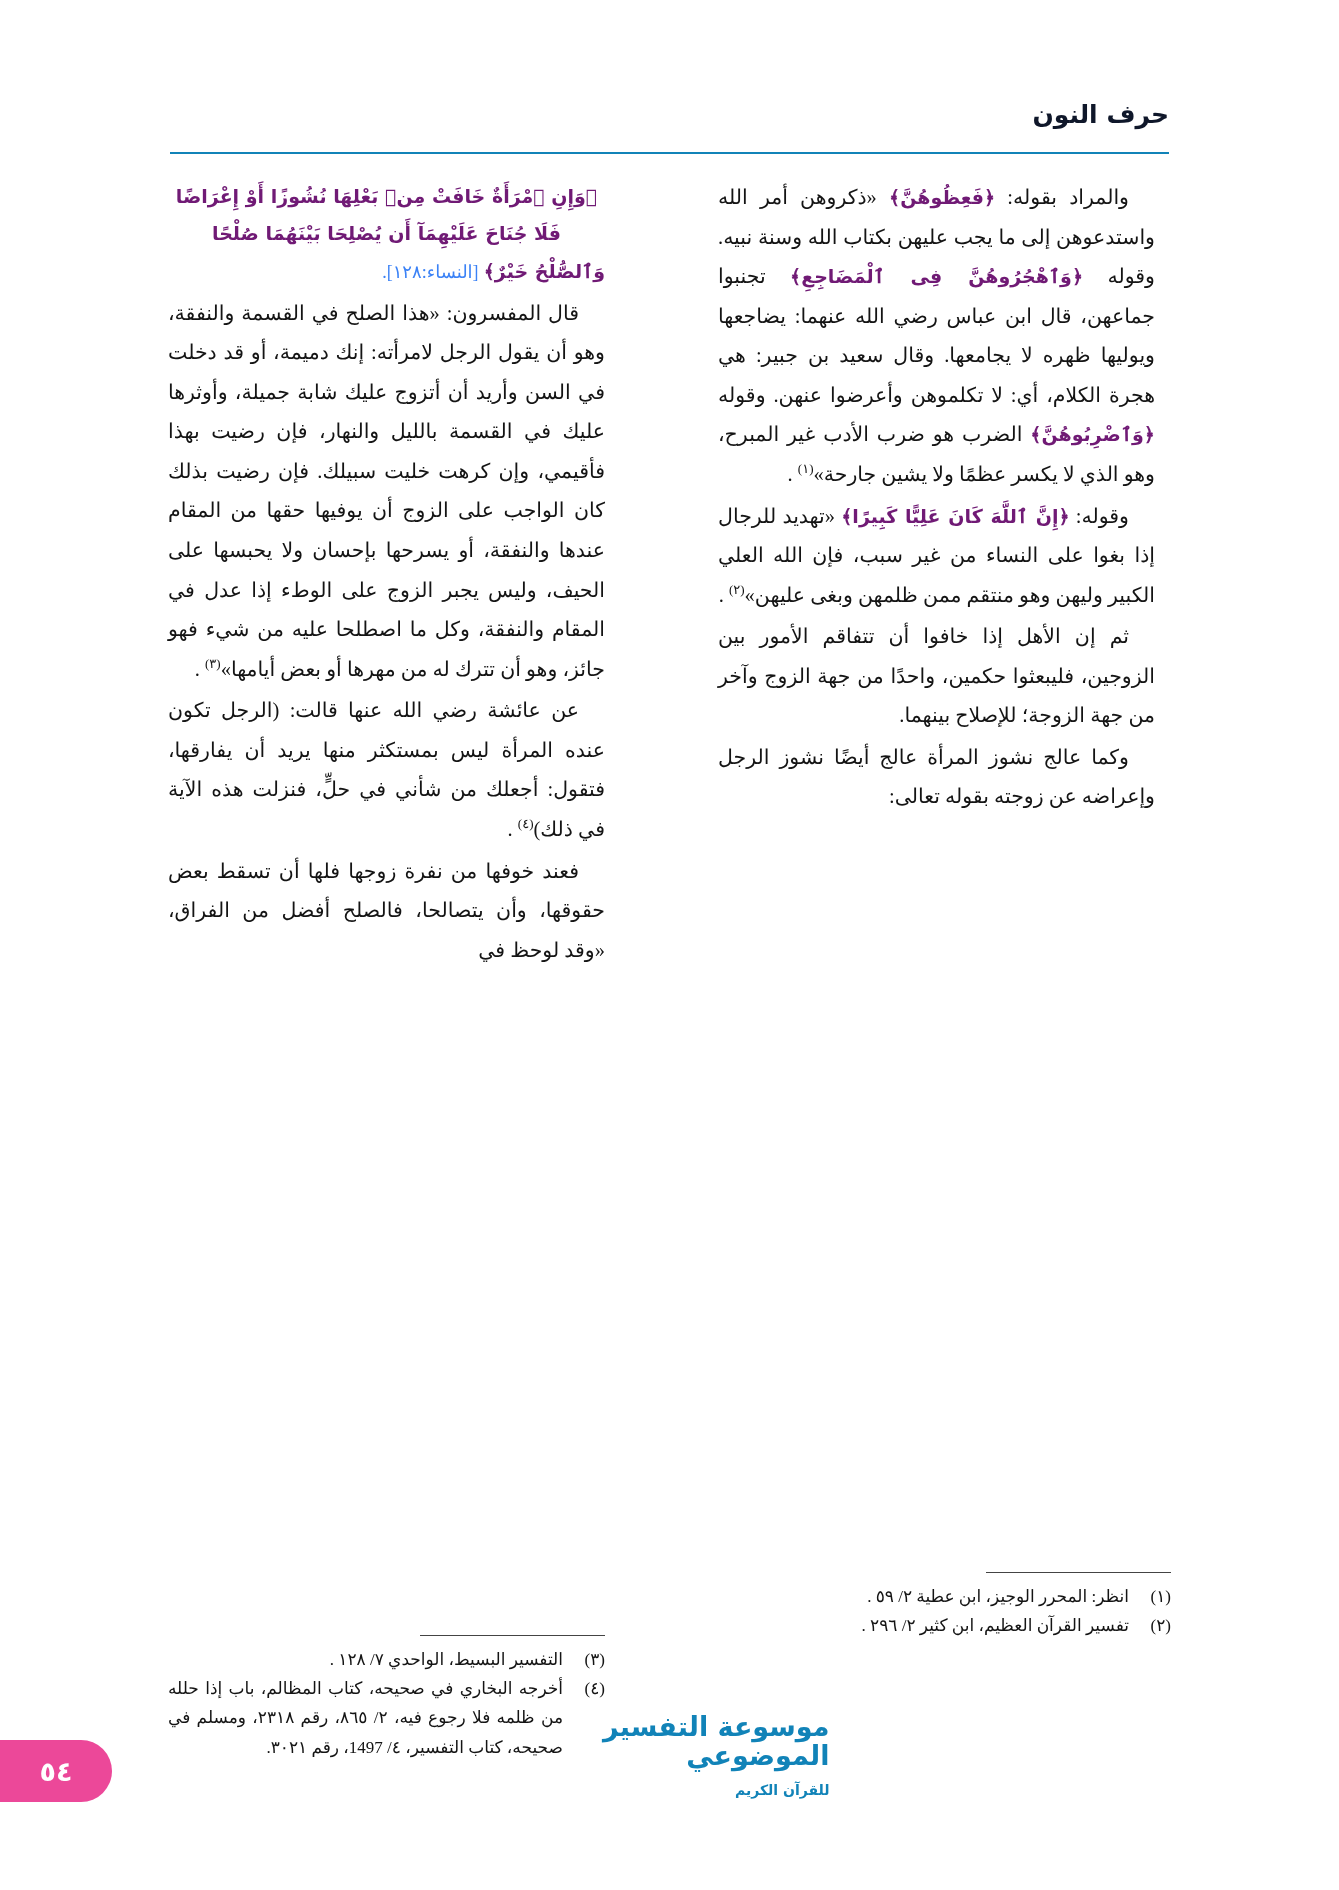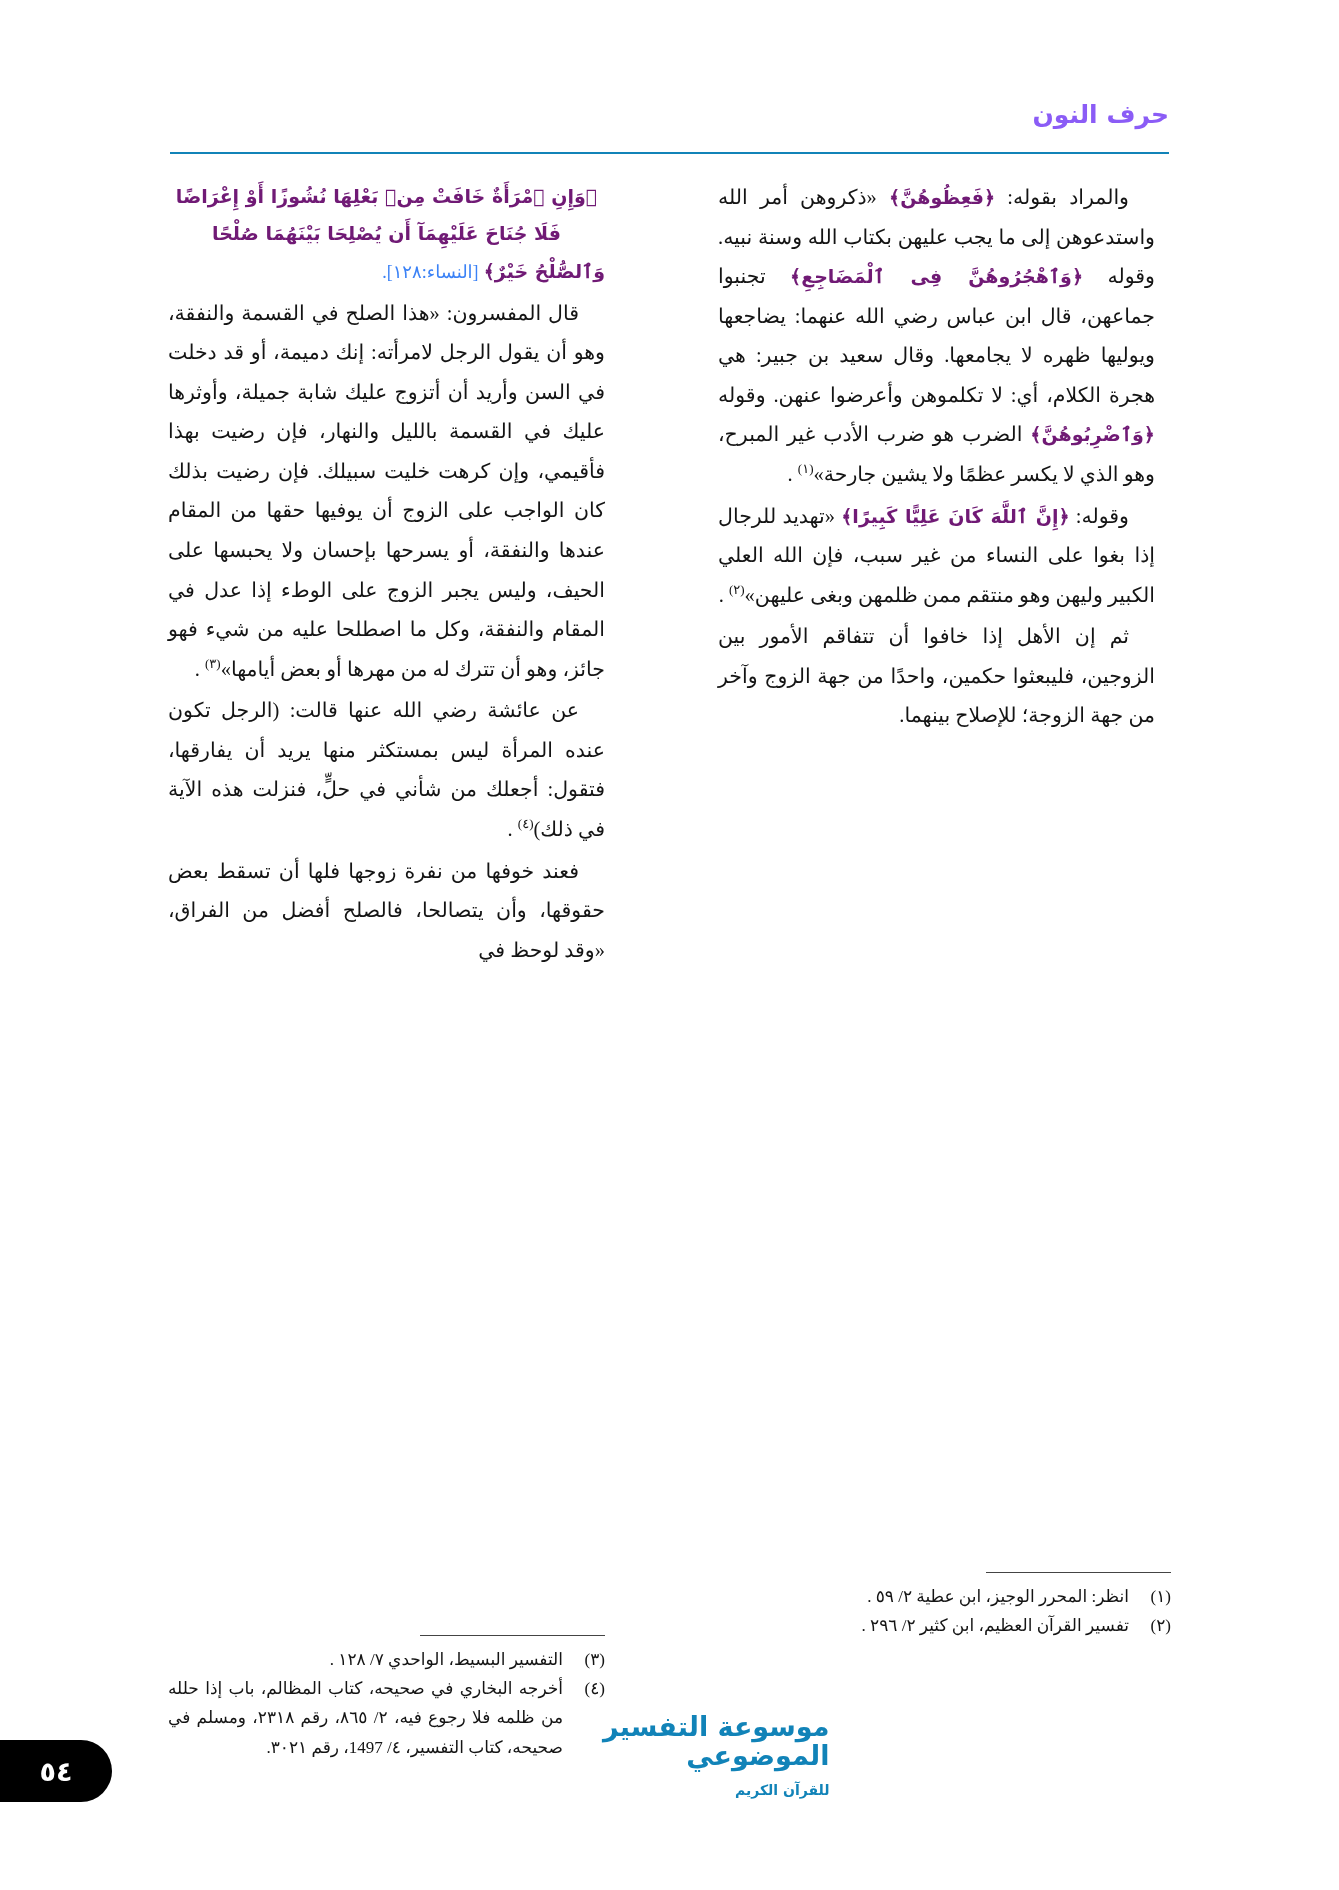--- a/index.html
+++ b/index.html
@@ -28,21 +28,21 @@
     left: 170px;
     height: 60px;
   }
   .header-title {
     position: absolute;
     top: 0;
     right: 0;
     font-family: "DejaVu Sans", sans-serif;
     font-size: 25px;
     font-weight: bold;
-    color: #8b5cf6;
+    color: #0f172a;
     letter-spacing: 0px;
   }
   .header-rule {
     position: absolute;
     top: 52px;
     right: 0;
     left: 0;
     border-top: 2.5px solid #1183b8;
   }
 
@@ -153,21 +153,21 @@
     font-size: 14px;
     font-weight: bold;
     margin-top: 12px;
   }
   .page-number {
     position: absolute;
     bottom: 88px;
     left: 0;
     width: 112px;
     height: 62px;
-    background: #000000;
+    background: #ec4899;
     border-top-right-radius: 34px;
     border-bottom-right-radius: 34px;
     color: #ffffff;
     font-family: "DejaVu Sans", sans-serif;
     font-size: 27px;
     font-weight: bold;
     display: flex;
     align-items: center;
     justify-content: center;
     letter-spacing: 1px;
@@ -194,20 +194,23 @@
 
 
         <p>
           <span>وقوله: <span class="quran">﴿إِنَّ ٱللَّهَ كَانَ عَلِيًّا كَبِيرًا﴾</span> «تهديد للرجال إذا بغوا على النساء من غير سبب، فإن الله العلي الكبير وليهن وهو منتقم ممن ظلمهن وبغى عليهن»</span><sup class="fn">(٢)</sup> .
         </p>
 
         <p>
           <span>ثم إن الأهل إذا خافوا أن تتفاقم الأمور بين الزوجين، فليبعثوا حكمين، واحدًا من جهة الزوج وآخر من جهة الزوجة؛ للإصلاح بينهما.</span>
         </p>
 
+        <p>
+          <span>وكما عالج نشوز المرأة عالج أيضًا نشوز الرجل وإعراضه عن زوجته بقوله تعالى:</span>
+        </p>
 
       </div>
     </div>
 
     <div class="col col-left">
       <div class="body-text">
 
         <p class="noindent">
           <span class="quran quran-blk">﴿وَإِنِ ٱمْرَأَةٌ خَافَتْ مِنۢ بَعْلِهَا نُشُوزًا أَوْ إِعْرَاضًا</span>
           <span class="quran quran-blk">فَلَا جُنَاحَ عَلَيْهِمَآ أَن يُصْلِحَا بَيْنَهُمَا صُلْحًا</span>

